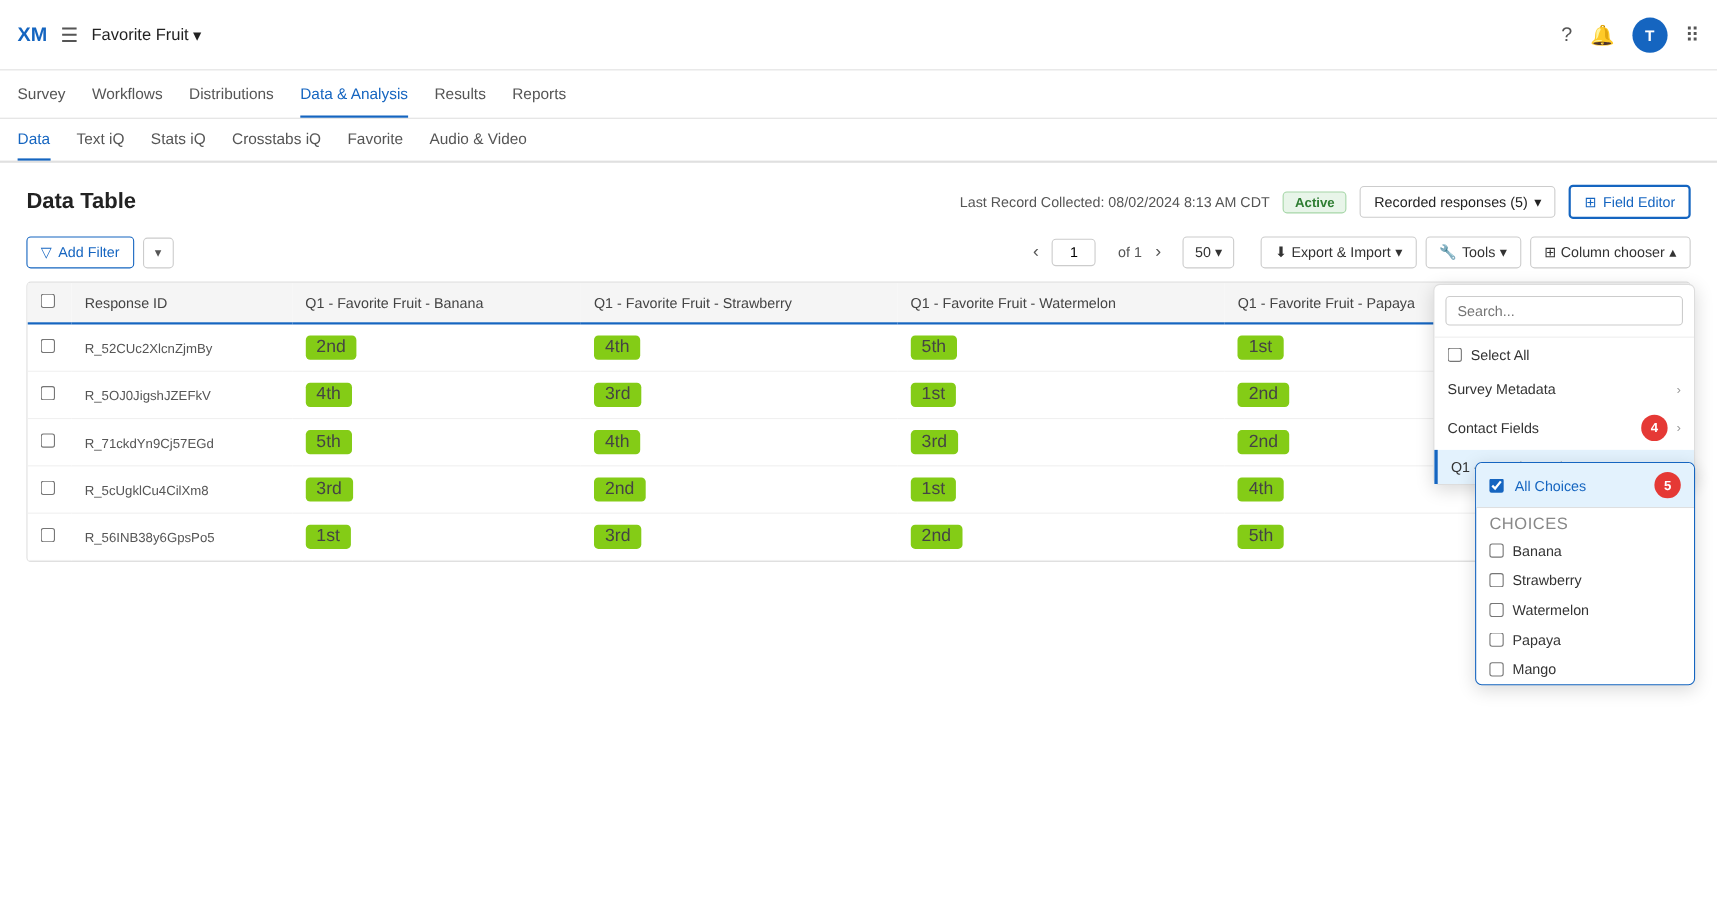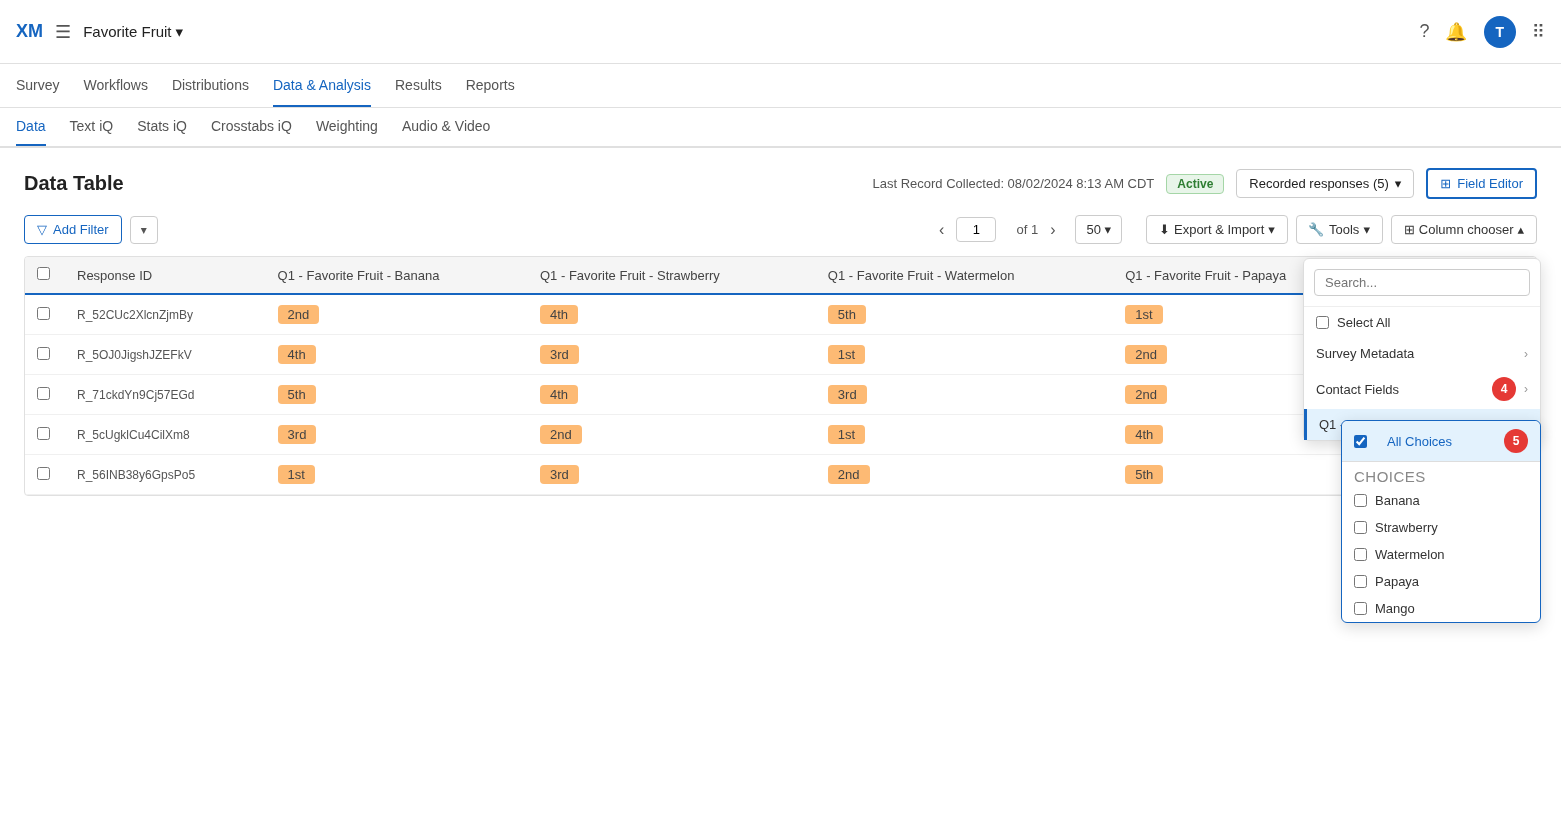--- a/index.html
+++ b/index.html
@@ -53,34 +53,34 @@
 
     
     .table-wrap { overflow-x: hidden; border: 1px solid #e0e0e0; border-radius: 4px; }
     table { width: 100%; border-collapse: collapse; }
     thead tr { background: #f5f5f5; border-bottom: 2px solid #1565c0; }
     thead th { padding: 10px 12px; text-align: left; font-size: 13px; font-weight: 500; color: #444; white-space: nowrap; }
     thead th:first-child { width: 40px; }
     tbody tr { border-bottom: 1px solid #f0f0f0; }
     tbody td { padding: 10px 12px; font-size: 13px; color: #444; vertical-align: middle; }
     .response-id { color: #555; font-size: 12px; }
-    .rank-badge { display: inline-block; background: #fdba74; border-radius: 4px; padding: 2px 10px; font-size: 13px; color: #444; }
+    .rank-badge { display: inline-block; background: #84cc16; border-radius: 4px; padding: 2px 10px; font-size: 16px; color: #444; }
     .more-btn { color: #777; cursor: pointer; font-size: 16px; }
 
     
     .dropdown-panel { position: fixed; top: 258px; right: 20px; width: 238px; background: #fff; border: 1px solid #ddd; border-radius: 6px; box-shadow: 0 4px 16px rgba(0,0,0,0.15); z-index: 100; }
     .dp-search { padding: 10px; border-bottom: 1px solid #eee; }
     .dp-search input { width: 100%; border: 1px solid #ccc; border-radius: 4px; padding: 5px 10px; font-size: 13px; outline: none; }
     .dp-item { display: flex; align-items: center; justify-content: space-between; padding: 8px 12px; font-size: 13px; color: #333; cursor: pointer; }
     .dp-item .chevron { color: #999; font-size: 12px; }
     .dp-checkbox { display: flex; align-items: center; gap: 8px; }
 
     
     .q1-panel { position: fixed; top: 420px; right: 20px; width: 200px; background: #fff; border: 1px solid #1565c0; border-radius: 6px; box-shadow: 0 4px 16px rgba(0,0,0,0.15); z-index: 101; }
-    .q1-all-choices { display: flex; align-items: center; gap: 20px; padding: 8px 12px; background: #e3f2fd; border-radius: 6px 6px 0 0; border-bottom: 1px solid #ddd; font-size: 13px; font-weight: 500; color: #1565c0; }
+    .q1-all-choices { display: flex; align-items: center; gap: 10px; padding: 8px 12px; background: #e3f2fd; border-radius: 6px 6px 0 0; border-bottom: 1px solid #ddd; font-size: 13px; font-weight: 500; color: #1565c0; }
     .q1-all-choices input[type=checkbox] { accent-color: #1565c0; }
     .q1-section-label { padding: 6px 12px 2px; font-size: 15px; font-weight: 400; color: #888; text-transform: uppercase; letter-spacing: 0.5px; }
     .q1-choice-item { display: flex; align-items: center; gap: 8px; padding: 6px 12px; font-size: 13px; color: #333; cursor: pointer; }
     .q1-choice-item input[type=checkbox] { accent-color: #1565c0; }
 
     
     .step-badge { width: 24px; height: 24px; border-radius: 50%; background: #e53935; color: #fff; font-size: 12px; font-weight: 700; display: flex; align-items: center; justify-content: center; }
 
     .select-all-row { display: flex; align-items: center; gap: 8px; }
   </style>
@@ -109,21 +109,21 @@
   <a class="active">Data &amp; Analysis</a>
   <a>Results</a>
   <a>Reports</a>
 </div>
 
 <div class="sub-nav">
   <a class="active">Data</a>
   <a>Text iQ</a>
   <a>Stats iQ</a>
   <a>Crosstabs iQ</a>
-  <a>Weighting</a>
+  <a>Favorite</a>
   <a>Audio &amp; Video</a>
 </div>
 
 <div class="content">
 
   <div class="dt-header">
     <span class="dt-title">Data Table</span>
     <div class="dt-right">
       <span class="last-record">Last Record Collected: 08/02/2024 8:13 AM CDT</span>
       <span class="active-badge">Active</span>

